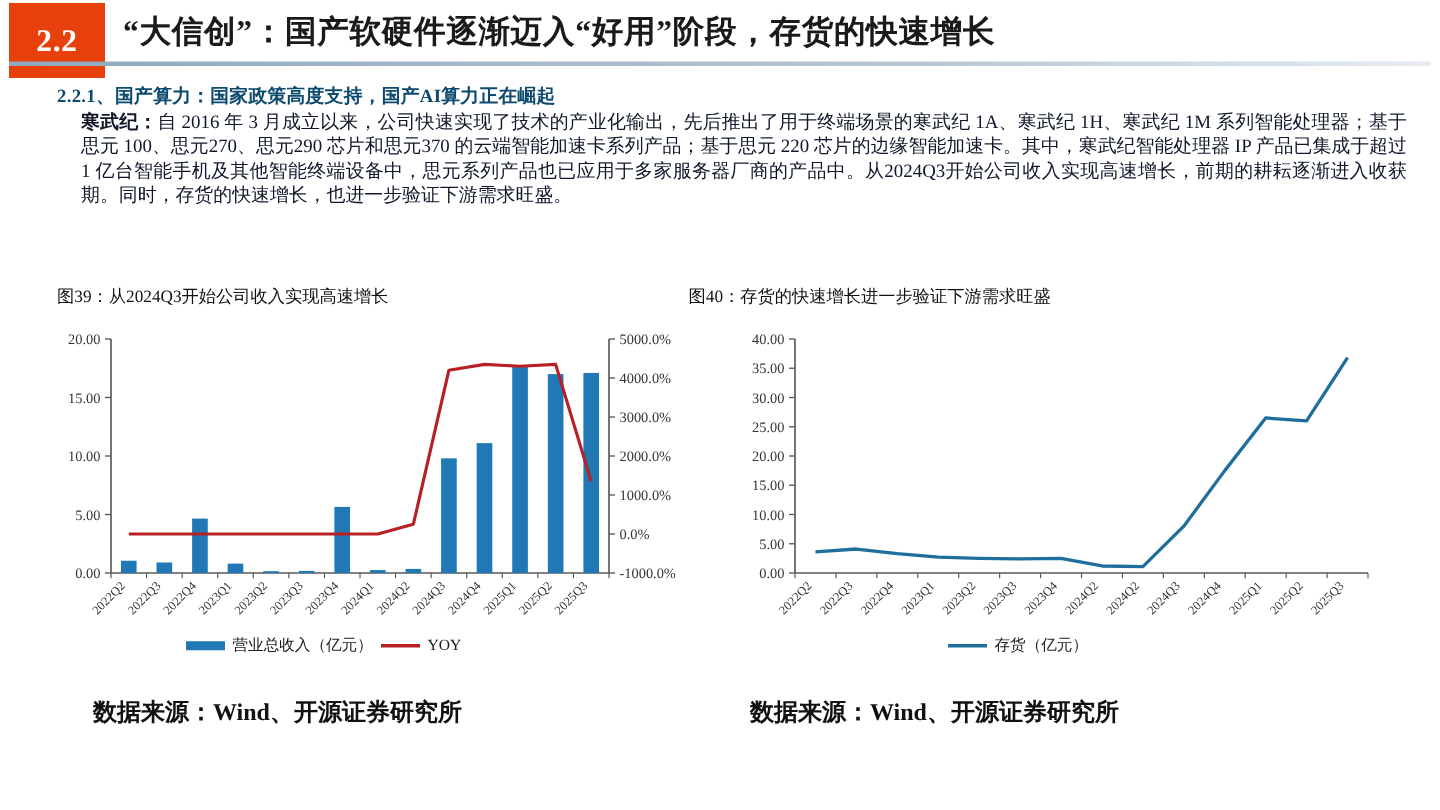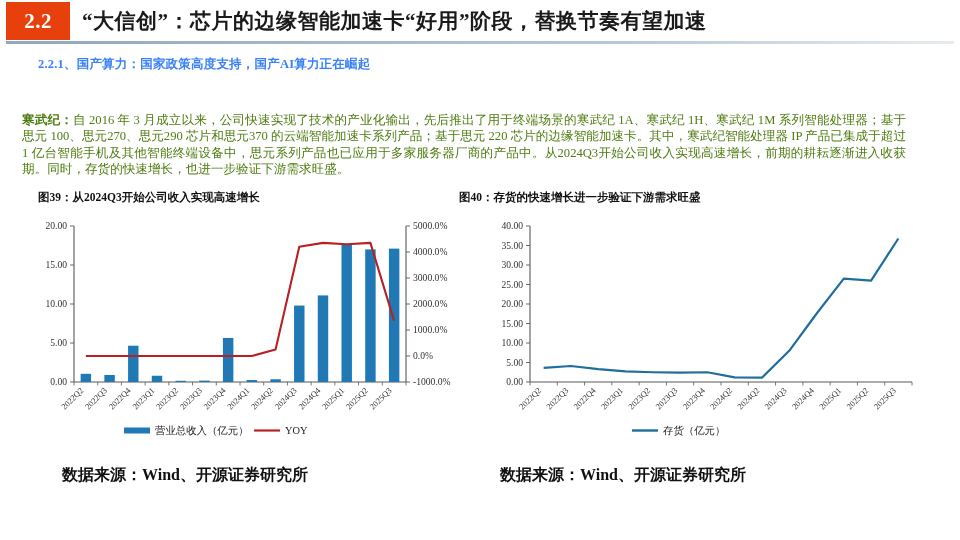--- a/index.html
+++ b/index.html
@@ -7,54 +7,54 @@
   body {
     font-family: "Liberation Serif", serif;
     background:#ffffff;
     position:relative;
     overflow:hidden;
   }
 
   
   #header { position:absolute; left:0; top:0; width:960px; height:44px; }
   #sec-badge {
-    position:absolute; left:6px; top:2px; width:64px; height:38px;
+    position:absolute; left:6px; top:2px; width:64px; height:50px;
     background:#e8400c; color:#fff;
     font-family:"Liberation Serif", serif; font-weight:bold; font-size:21px;
     display:flex; align-items:center; justify-content:center;
     letter-spacing:0.5px;
   }
   #header-title {
     position:absolute; left:82px; top:4px; width:870px; height:34px;
     font-family:"Liberation Serif", serif; font-weight:bold; font-size:21px;
     color:#1a1a1a; white-space:nowrap; letter-spacing:0.5px;
     display:flex; align-items:center;
   }
   #header-rule {
     position:absolute; left:6px; top:41px; width:948px; height:3px;
     background:linear-gradient(to right,#8fa8bd 0%, #b9c7d4 65%, #e6ecf1 100%);
   }
 
   
   #sub-head {
     position:absolute; left:38px; top:56px;
     font-family:"Liberation Serif", serif; font-weight:bold; font-size:12.5px;
-    color:#3b82f6; white-space:nowrap; letter-spacing:0.2px;
+    color:#0c4a6e; white-space:nowrap; letter-spacing:0.2px;
   }
   #para {
-    position:absolute; left:22px; top:73px; width:884px;
+    position:absolute; left:54px; top:73px; width:884px;
     font-family:"Liberation Serif", serif; font-size:12.6px; line-height:16.4px;
-    color:#4d7c0f; text-align:justify; text-justify:inter-ideograph;margin-top:39px;
+    color:#0f172a; text-align:justify; text-justify:inter-ideograph;
   }
   #para b { font-weight:bold; }
 
   
   .fig-title {
     position:absolute; font-family:"Liberation Serif", serif;
-    font-weight:bold; font-size:11.5px; color:#111; white-space:nowrap;
+    font-weight:normal; font-size:11.5px; color:#111; white-space:nowrap;
   }
   #fig39-title { left:38px; top:190px; }
   #fig40-title { left:459px; top:190px; }
 
   .fig-source {
     position:absolute; font-family:"Liberation Serif", serif;
     font-weight:bold; font-size:16px; color:#111; white-space:nowrap;
   }
   #fig39-source { left:62px; top:465px; }
   #fig40-source { left:500px; top:465px; }
@@ -75,21 +75,21 @@
   
   #footer-bar {
     position:absolute; left:0; top:493px; width:960px; height:47px; background:#fff;
   }
 </style>
 </head>
 <body>
 
 <div id="header">
   <div id="sec-badge">2.2</div>
-  <div id="header-title">“大信创”：芯片的边缘智能加速卡“好用”阶段，替换节奏有望加速</div>
+  <div id="header-title">“大信创”：国产软硬件逐渐迈入“好用”阶段，存货的快速增长</div>
   <div id="header-rule"></div>
 </div>
 
 <div id="sub-head">2.2.1、国产算力：国家政策高度支持，国产AI算力正在崛起</div>
 <div id="para"><b>寒武纪：</b><span>自 2016 年 3 月成立以来，公司快速实现了技术的产业化输出，先后推出了用于终端场景的寒武纪 1A、寒武纪 1H、寒武纪 1M 系列智能处理器；基于思元 100、思元270、思元290 芯片和思元370 的云端智能加速卡系列产品；基于思元 220 芯片的边缘智能加速卡。其中，寒武纪智能处理器 IP 产品已集成于超过 1 亿台智能手机及其他智能终端设备中，思元系列产品也已应用于多家服务器厂商的产品中。从2024Q3开始公司收入实现高速增长，前期的耕耘逐渐进入收获期。同时，存货的快速增长，也进一步验证下游需求旺盛。</span></div>
 
 <div class="fig-title" id="fig39-title">图39：从2024Q3开始公司收入实现高速增长</div>
 <div class="fig-source" id="fig39-source">数据来源：Wind、开源证券研究所</div>
 
 <div class="chart-area" id="chart39">

